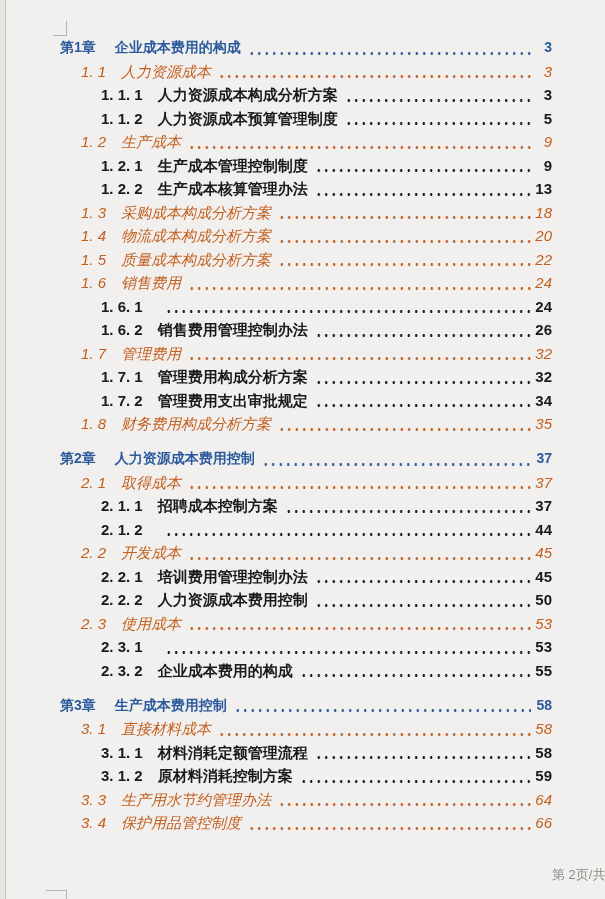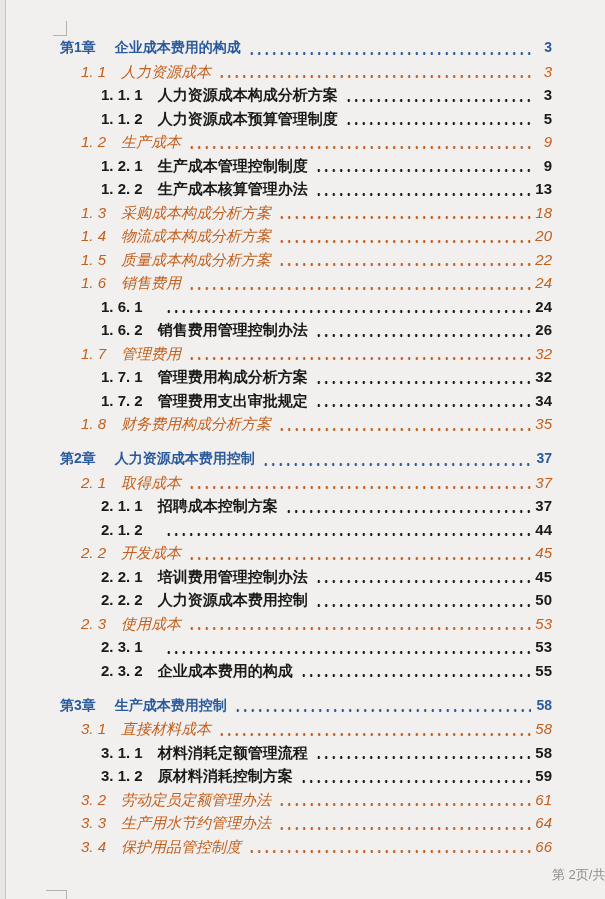--- a/index.html
+++ b/index.html
@@ -233,26 +233,20 @@
     <span class="leader"></span>
     <span class="page-num">58</span>
   </div>
     <div class="row lvl3">
     <span class="num">3. 1. 2</span>
     <span class="title">原材料消耗控制方案</span>
     <span class="leader"></span>
     <span class="page-num">59</span>
   </div>
     <div class="row lvl2">
-    <span class="num">3. 2</span>
-    <span class="title">劳动定员定额管理办法</span>
-    <span class="leader"></span>
-    <span class="page-num">61</span>
-  </div>
-    <div class="row lvl2">
     <span class="num">3. 3</span>
     <span class="title">生产用水节约管理办法</span>
     <span class="leader"></span>
     <span class="page-num">64</span>
   </div>
     <div class="row lvl2">
     <span class="num">3. 4</span>
     <span class="title">保护用品管控制度</span>
     <span class="leader"></span>
     <span class="page-num">66</span>

